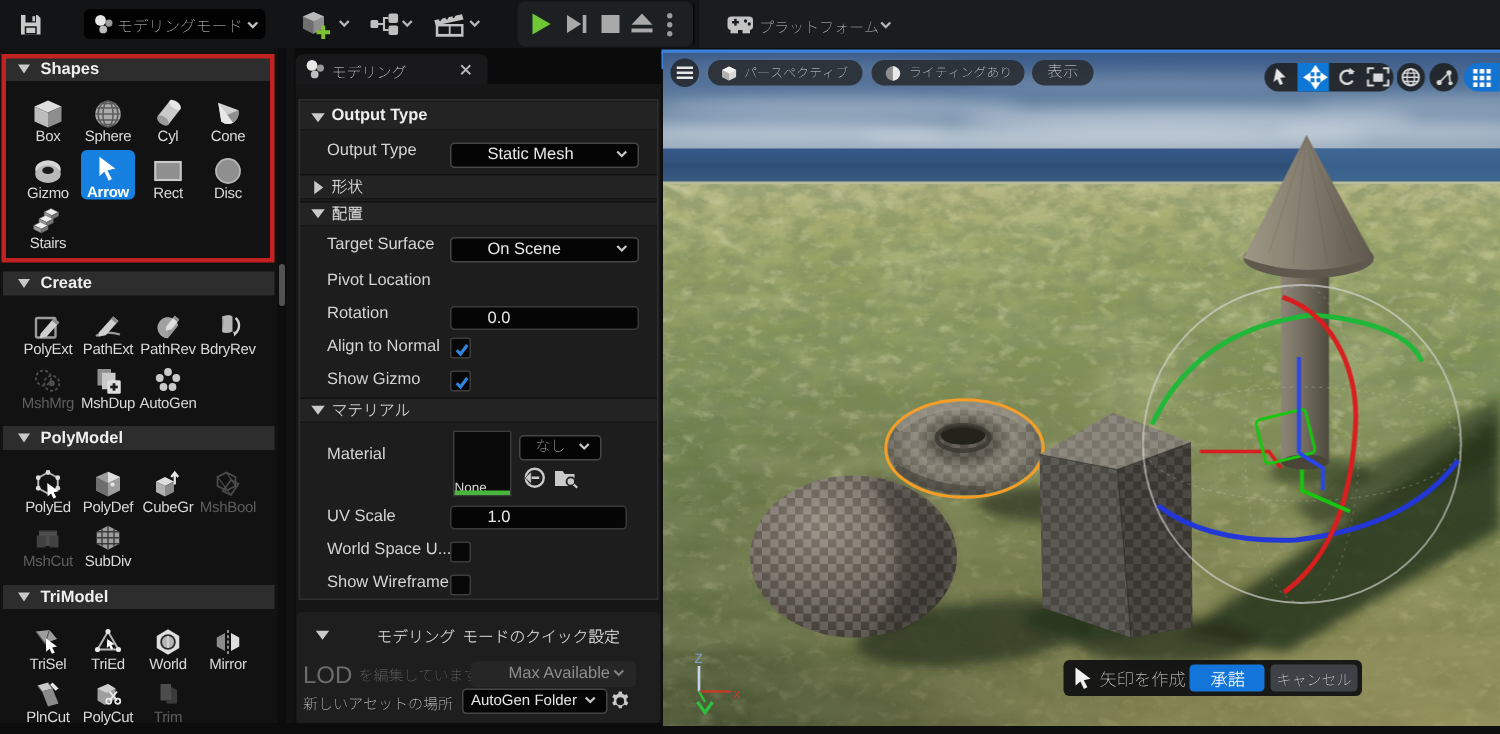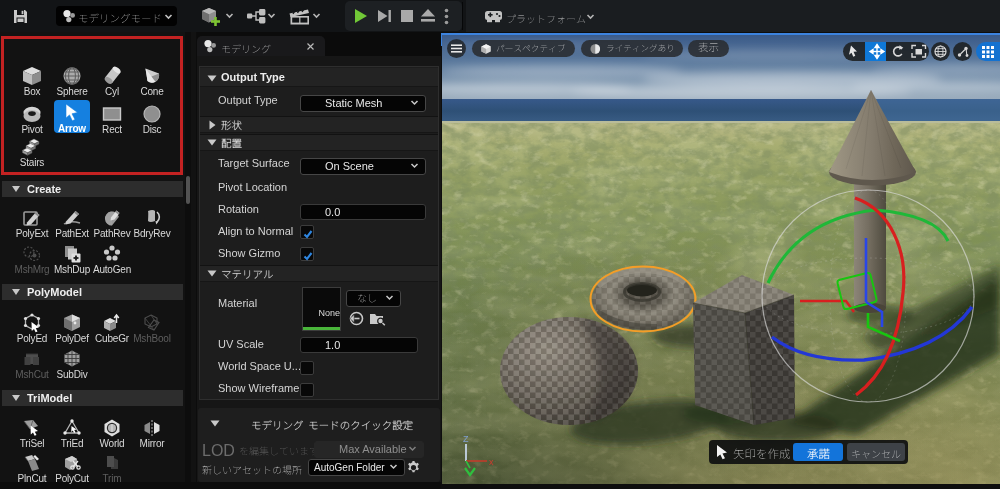--- a/index.html
+++ b/index.html
@@ -196,20 +196,21 @@
           <use href="#g30E0" transform="translate(70.0,8.8) scale(0.01000,-0.01000)"></use>
         </svg></div>
  <svg class="abs" style="left:586px;top:14px" width="9" height="6">
         <path d="M1.5 1 L4.5 4 L7.5 1" stroke="#b5b5b5" stroke-width="1.6" fill="none"></path>
       </svg>
 </div>
 
 <div class="abs" style="left:0;top:32px;width:196px;height:450px;background:#121212">
  <div class="abs" style="left:185px;top:0;width:6px;height:450px;background:#0d0d0d"></div>
  <div class="abs" style="left:186px;top:144px;width:4px;height:28px;background:#525252;border-radius:2px"></div>
+ <div class="hdr" style="top:6px"><span class="tri"></span>Shapes</div>
  <div class="hdr" style="top:149px"><span class="tri"></span>Create</div>
  <div class="hdr" style="top:252px"><span class="tri"></span>PolyModel</div>
  <div class="hdr" style="top:358px"><span class="tri"></span>TriModel</div>
  <div class="cell" style="left:12px;top:34px">
         <svg width="20" height="20" viewBox="0 0 20 20">
           <path d="M10 1 L19 5 L10 9 L1 5 Z" fill="#dedede"></path>
           <path d="M1 5 L10 9 L10 19 L1 15 Z" fill="#bdbdbd"></path>
           <path d="M19 5 L10 9 L10 19 L19 15 Z" fill="#8d8d8d"></path>
         </svg>
         <div class="lbl">Box</div>
@@ -243,21 +244,21 @@
           <path d="M17 7.5 Q17.8 13 13.5 15.8 L9.5 10.5 Z" fill="#8f8f8f"></path>
         </svg>
         <div class="lbl">Cone</div>
       </div>
  <div class="cell" style="left:12px;top:72px">
         <svg width="20" height="20" viewBox="0 0 20 20">
           <ellipse cx="10" cy="9" rx="8.5" ry="6.2" fill="#d5d5d5"></ellipse>
           <ellipse cx="10" cy="12" rx="8.5" ry="6" fill="#b9b9b9"></ellipse>
           <ellipse cx="10" cy="9.6" rx="3.8" ry="2.4" fill="#1a1a1a"></ellipse>
         </svg>
-        <div class="lbl">Pivot</div>
+        <div class="lbl">Gizmo</div>
       </div>
  <div class="abs" style="left:54px;top:68px;width:36px;height:33px;background:#1580e0;border-radius:4px"></div>
  <div class="cell" style="left:52px;top:71px;color:#fff">
         <svg width="20" height="20" viewBox="0 0 20 20">
           <path d="M4 1 L15.5 9.5 L10 10.8 L13 16.5 L10.3 17.8 L7.5 11.9 L4 15 Z" fill="#fff" stroke="#1580e0" stroke-width="0.6"></path>
         </svg>
         <div class="lbl" style="color:#fff;font-weight:bold">Arrow</div>
       </div>
  <div class="cell" style="left:92px;top:72px">
         <svg width="20" height="20" viewBox="0 0 20 20">
@@ -547,21 +548,21 @@
             <use href="#g30EA" transform="translate(21.0,9.2) scale(0.01050,-0.01050)"></use>
             <use href="#g30A2" transform="translate(31.5,9.2) scale(0.01050,-0.01050)"></use>
             <use href="#g30EB" transform="translate(42.0,9.2) scale(0.01050,-0.01050)"></use>
           </g>
         </svg></div>
  <svg class="abs" style="left:10px;top:238px" width="10" height="7">
         <path d="M0.5 0.5 L9.5 0.5 L5 6.5 Z" fill="#c9c9c9"></path>
       </svg>
  <div class="rlbl" style="top:265px">Material</div>
  <div class="abs" style="left:105px;top:255px;width:39px;height:44px;background:#0a0a0a;border:1px solid #3c3c3c">
-   <div style="color:#dcdcdc;font-size:9px;text-align:right;margin-top:20px">None</div>
+   <div style="color:#dcdcdc;font-size:9px;text-align:left;margin-top:32px">None</div>
    <div class="abs" style="left:0;bottom:0;width:37px;height:3px;background:#49b53a"></div>
  </div>
  <div class="dd" style="left:149px;top:258px;width:55px;height:17px;padding-left:10px"><svg class="jt" style="vertical-align:middle" width="20" height="12" viewBox="0 0 20 12" fill="#dddddd">
           <use href="#g306A" transform="translate(0.0,8.8) scale(0.01000,-0.01000)"></use>
           <use href="#g3057" transform="translate(10.0,8.8) scale(0.01000,-0.01000)"></use>
         </svg><svg class="ch" width="9" height="6">
           <path d="M1.5 1 L4.5 4 L7.5 1" stroke="#c9c9c9" stroke-width="1.5" fill="none"></path>
         </svg></div>
  <svg class="abs" style="left:152px;top:279px" width="15" height="15" viewBox="0 0 15 15">
         <circle cx="7.5" cy="7.5" r="6" fill="none" stroke="#c9c9c9" stroke-width="1.6"></circle>

